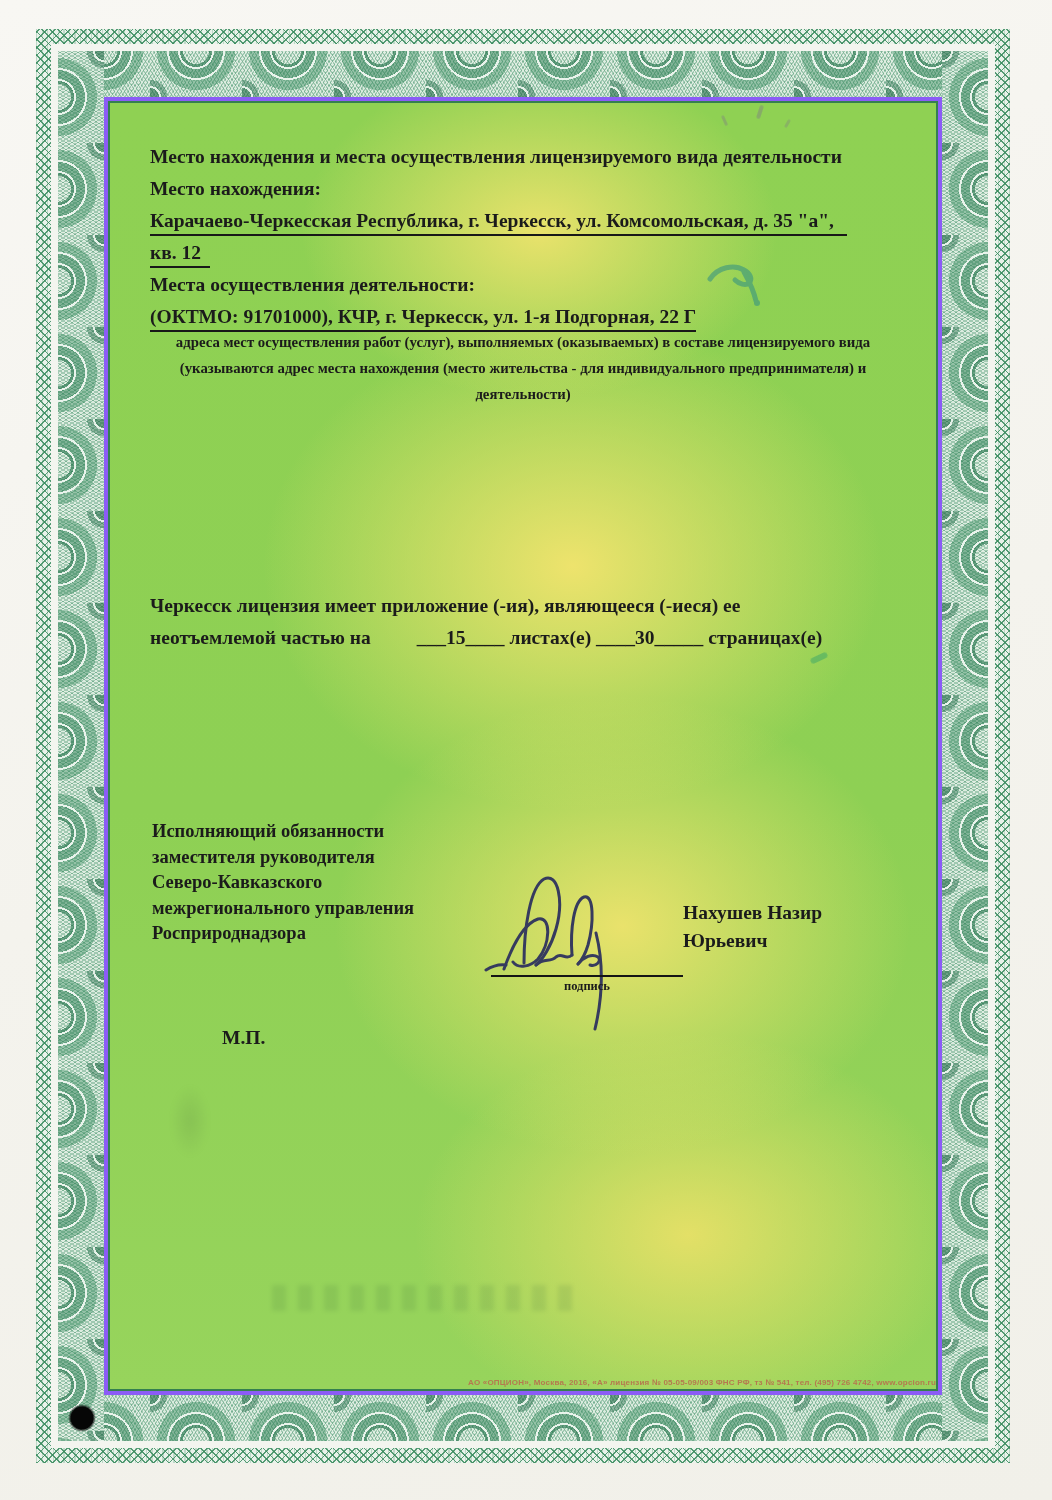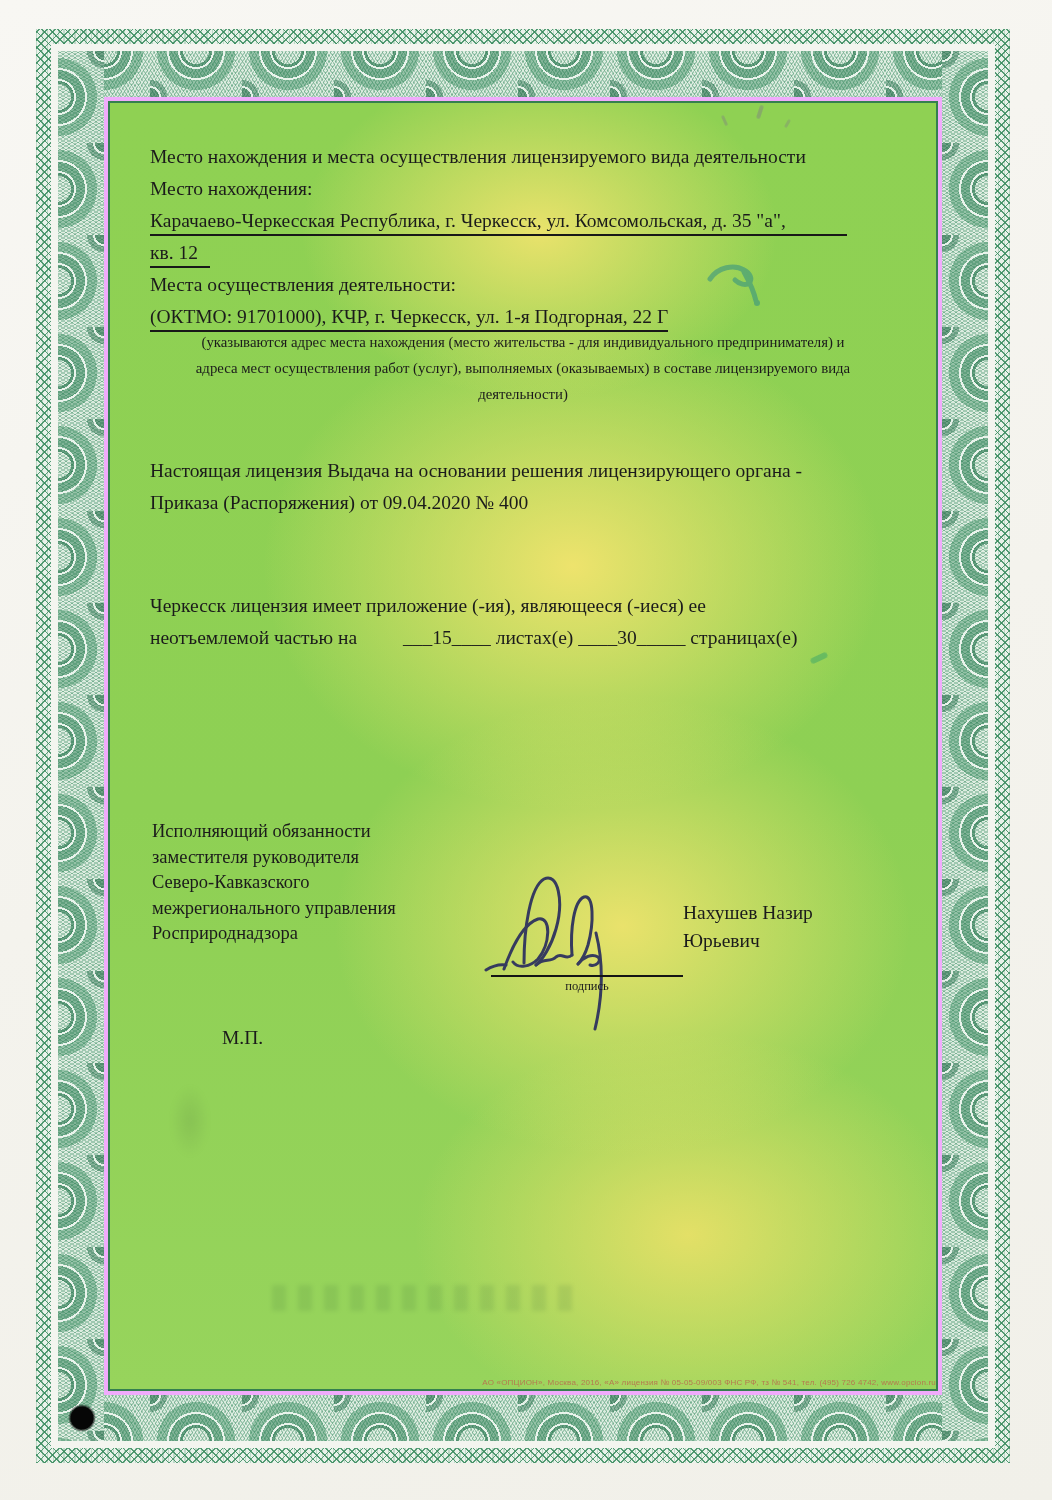--- a/index.html
+++ b/index.html
@@ -56,21 +56,21 @@
   .g-right{right:0;top:0;bottom:0;width:46px;
     background:
       radial-gradient(44px at 46px 50%, rgba(27,110,68,0) 0 13px, rgba(27,110,68,.6) 13px 16px, rgba(236,245,238,.95) 16px 18px, rgba(33,120,75,.5) 18px 27px, rgba(236,245,238,.95) 27px 29px, rgba(40,130,82,.4) 29px 39px, rgba(40,130,82,0) 39px) 0 0/46px 92px repeat-y,
       radial-gradient(30px at 0px 0px, rgba(18,95,58,.55) 0 9px, rgba(236,245,238,.85) 9px 11px, rgba(18,95,58,.4) 11px 17px, rgba(236,245,238,0) 17px) 0 0/46px 92px repeat-y,
       repeating-linear-gradient(30deg, rgba(40,130,85,.33) 0 1px, rgba(40,130,85,0) 1px 3px),
       repeating-linear-gradient(-30deg, rgba(40,130,85,.33) 0 1px, rgba(40,130,85,0) 1px 3px),
       linear-gradient(270deg,#e0eee2,#d9eadd);}
   
   .frame-white{
     position:relative;width:100%;height:100%;box-sizing:border-box;
-    background:#f0abfc;padding:4px;z-index:2;
+    background:#8b5cf6;padding:4px;z-index:2;font-weight:bold;
   }
   .content{
     position:relative;width:100%;height:100%;box-sizing:border-box;
     border:2px solid #35804f;
     color:#1b1b1b;
     background:
       radial-gradient(340px 240px at 52% 10%, rgba(243,228,110,.9), rgba(243,228,110,0) 70%),
       radial-gradient(430px 340px at 56% 36%, rgba(243,228,110,.95), rgba(243,228,110,0) 72%),
       radial-gradient(400px 320px at 62% 64%, rgba(243,228,110,.9), rgba(243,228,110,0) 72%),
       radial-gradient(380px 280px at 70% 88%, rgba(241,226,105,.85), rgba(241,226,105,0) 72%),
@@ -135,30 +135,26 @@
             <div class="abs block-top">
               <div>Место нахождения и места осуществления лицензируемого вида деятельности</div>
               <div>Место нахождения:</div>
               <div><span class="u-line addr1">Карачаево-Черкесская Республика, г. Черкесск, ул. Комсомольская, д. 35 "а",</span></div>
               <div><span class="u-line addr2">кв. 12</span></div>
               <div>Места осуществления деятельности:</div>
               <div><span class="u-line"> (ОКТМО: 91701000), КЧР, г. Черкесск, ул. 1-я Подгорная, 22 Г</span></div>
             </div>
 
             <div class="abs note">
+              <div>адреса мест осуществления работ (услуг), выполняемых (оказываемых) в составе лицензируемого вида</div>
               <div>(указываются адрес места нахождения (место жительства - для индивидуального предпринимателя) и</div>
-              <div>адреса мест осуществления работ (услуг), выполняемых (оказываемых) в составе лицензируемого вида</div>
               <div>деятельности)</div>
             </div>
 
 
-            <div class="abs basis">
-              <div>Настоящая лицензия Выдача на основании решения лицензирующего органа -</div>
-              <div>Приказа (Распоряжения) от 09.04.2020 № 400</div>
-            </div>
 
             <div class="abs appendix">
               <div>Черкесск лицензия имеет приложение (-ия), являющееся (-иеся) ее</div>
               <div>
                 <span>неотъемлемой частью на</span><span class="sheets">___15____</span>
                 <span>листах(е)</span>
                 <span>____30_____</span>
                 <span>страницах(е)</span>
               </div>
             </div>

